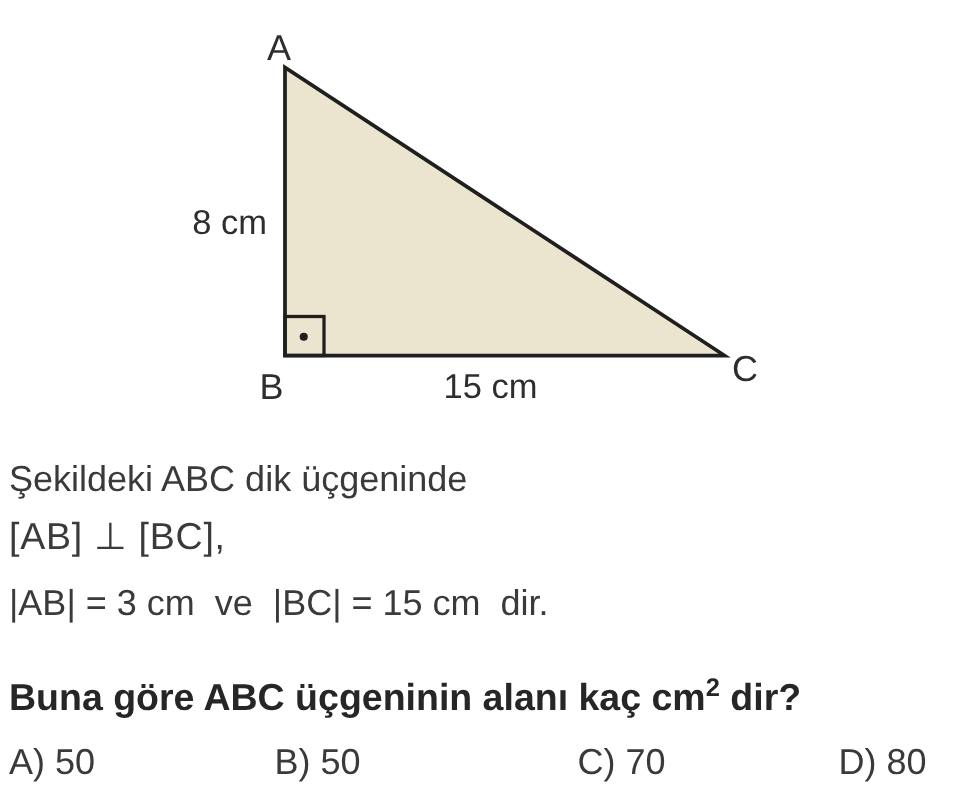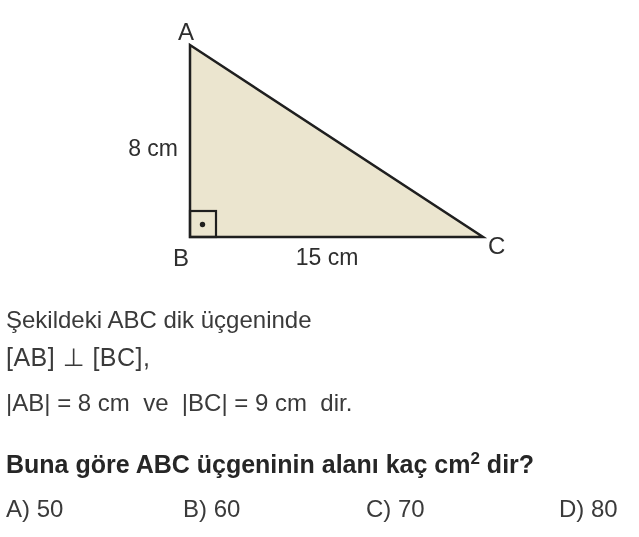--- a/index.html
+++ b/index.html
@@ -64,21 +64,21 @@
   }
   .opt {
     position: absolute;
     font-size: 24px;
     color: #3a3a3a;
     white-space: pre;
     cursor: default;
   }
   .opt-a { left: 6px; }
   .opt-b { left: 183px; }
-  .opt-c { left: 366px; }
+  .opt-c { left: 385px; }
   .opt-d { left: 548px; margin-left: 11px; }
 </style>
 </head>
 <body>
 
 <div class="page">
 
   <div class="diagram">
     <svg width="639" height="300" viewBox="0 0 639 300" xmlns="http://www.w3.org/2000/svg">
       <polygon points="190,45 190,237 483,237" stroke="#1f1f1f" stroke-width="2.5" stroke-linejoin="miter" fill="#ebe5cf"></polygon>
@@ -91,24 +91,24 @@
 
       <text class="side-label" x="178" y="156" text-anchor="end">8 cm</text>
       <text class="side-label" x="327" y="265" text-anchor="middle">15 cm</text>
     </svg>
   </div>
 
   <div class="text-line line1">Şekildeki ABC dik üçgeninde</div>
 
   <div class="text-line line2">[AB] ⊥ [BC],</div>
 
-  <div class="text-line line3">|AB| = 8 cm  ve  |BC| = 9 cm  dir.</div>
+  <div class="text-line line3">|AB| = 3 cm  ve  |BC| = 15 cm  dir.</div>
 
   <div class="prompt"><span>Buna göre ABC üçgeninin alanı kaç cm</span><sup>2</sup><span> dir?</span></div>
 
   <div class="options">
     <span class="opt opt-a">A) 50</span>
-    <span class="opt opt-b">B) 60</span>
+    <span class="opt opt-b">B) 50</span>
     <span class="opt opt-c">C) 70</span>
     <span class="opt opt-d">D) 80</span>
   </div>
 
 </div>
 
 </body></html>

